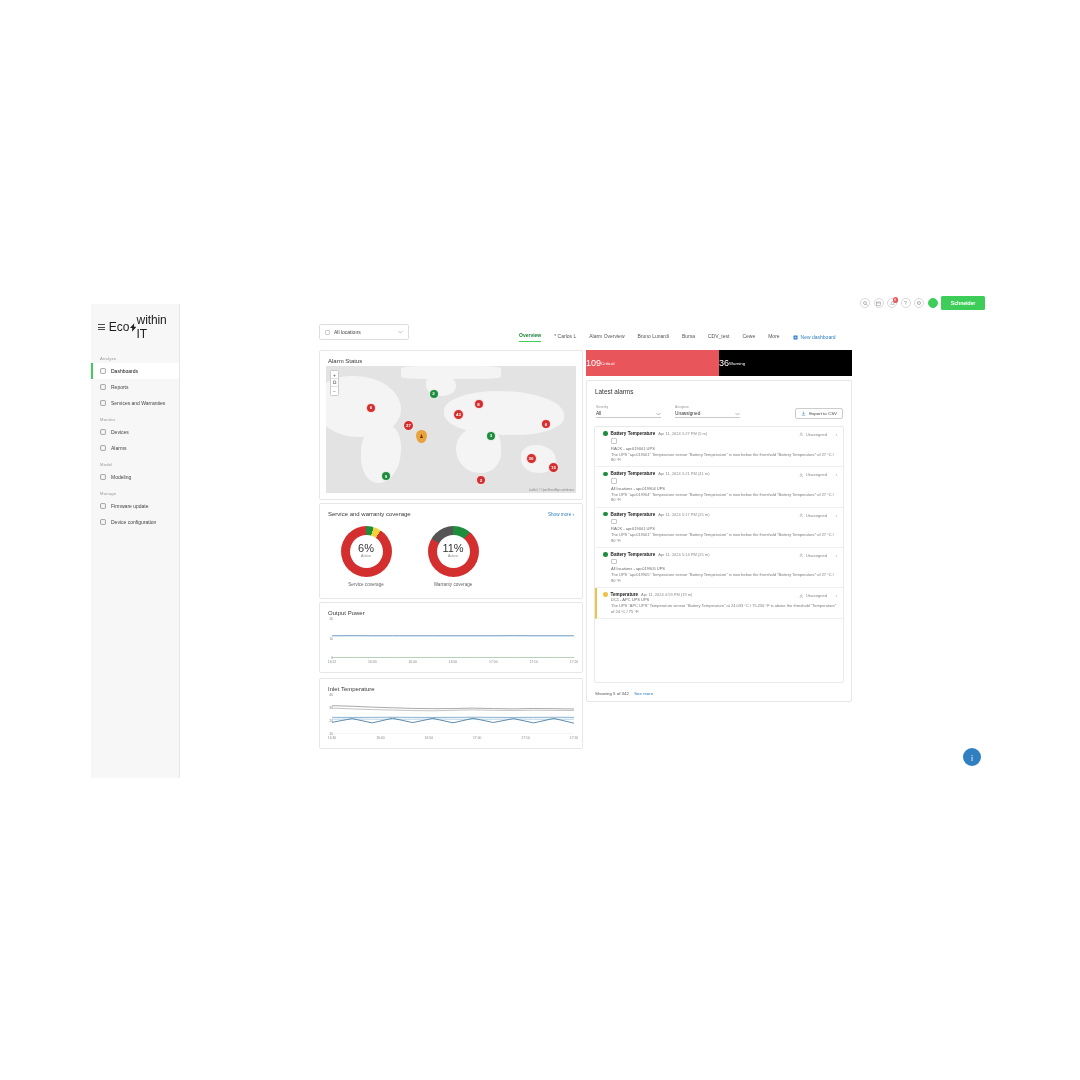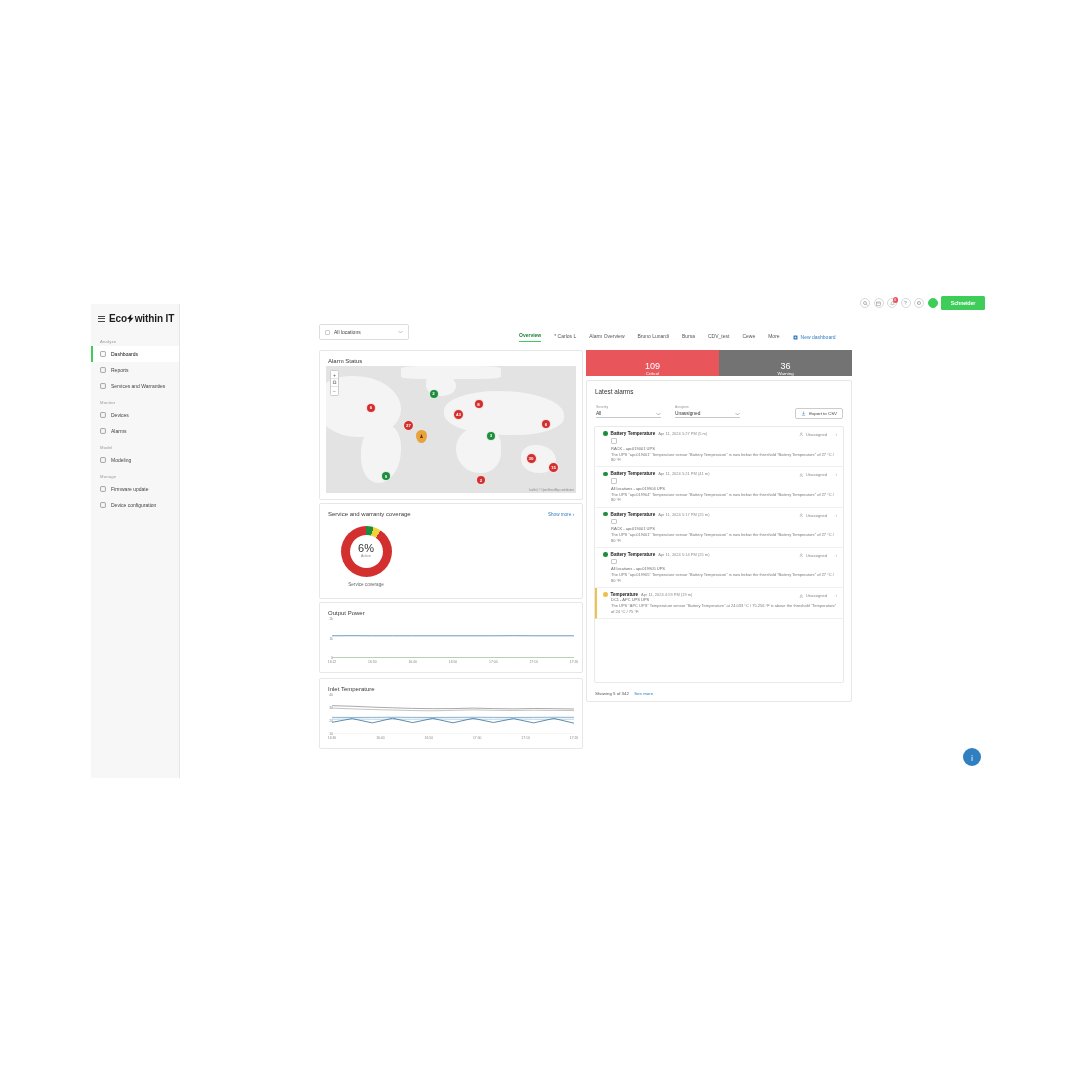--- a/index.html
+++ b/index.html
@@ -7,21 +7,21 @@
     font-family: "Liberation Sans", sans-serif; }
   #app { position: absolute; left: 91px; top: 296px; width: 894px; height: 482px; }
 
   
   .sidebar { position: absolute; left: 0; top: 8px; width: 89px; height: 474px;
     background: #f7f7f7; border-right: 1px solid #e6e6e6; }
   .brandrow { display: flex; align-items: center; gap: 4px; padding: 9px 0 9px 7px; }
   .burger { width: 7px; height: 6px; position: relative; }
   .burger i { position: absolute; left: 0; width: 7px; height: 1px; background: #4a4a4a; }
   .burger i:nth-child(1){top:0} .burger i:nth-child(2){top:2.5px} .burger i:nth-child(3){top:5px}
-  .brandtxt { font-size: 10px; font-weight: bold; color: #1c1c1c; letter-spacing: -.1px;
+  .brandtxt { font-size: 12px; font-weight: normal; color: #1c1c1c; letter-spacing: -.1px;
     display: flex; align-items: center; }
   .boltsvg { margin: 0 .3px; }
   .navgrp { font-size: 4.2px; color: #9a9a9a; padding: 6px 0 2px 9px; letter-spacing: .2px; }
   .navitem { display: flex; align-items: center; gap: 5px; height: 16px; padding-left: 9px;
     font-size: 5px; color: #444; position: relative; cursor: pointer; }
   .navitem.active { background: #ffffff; color: #111; }
   .navitem.active:before { content:''; position: absolute; left: 0; top: 0; bottom: 0;
     width: 2px; background: #3dcd58; }
   .navicon { width: 6px; height: 6px; display: flex; align-items: center; justify-content: center;
     color: #6b6b6b; }
@@ -96,22 +96,22 @@
   #pwrcard { left: 228px; top: 306px; width: 264px; height: 71px; }
   #tmpcard { left: 228px; top: 382px; width: 264px; height: 71px; }
   .plot { position: absolute; left: 12px; right: 8px; top: 18px; bottom: 14px; }
   .yaxis { position: absolute; left: 4px; top: 16px; bottom: 14px; width: 9px; }
   .ytick { position: absolute; right: 0; font-size: 3.4px; color: #888; transform: translateY(-50%); }
   .xaxis { position: absolute; left: 12px; right: 8px; bottom: 4px; height: 8px; }
   .xtick { position: absolute; font-size: 3.4px; color: #888; transform: translateX(-50%); }
 
   
   #banner { position: absolute; left: 495px; top: 54px; width: 266px; height: 26px; display: flex; }
-  .bseg { flex: 1; display: flex; flex-direction: column; align-items: center;
-    justify-content: flex-end; color: #fff; cursor: pointer; }
+  .bseg { flex: 1; display: flex; flex-direction: row; align-items: center;
+    justify-content: flex-start; color: #fff; cursor: pointer; }
   .bnum { font-size: 9px; line-height: 10px; }
   .blbl { font-size: 4.4px; }
   #alarmcard { left: 495px; top: 84px; width: 266px; height: 322px; }
   .sectitle { position: absolute; left: 8px; top: 7px; font-size: 6.4px; color: #333; }
   .fsel { position: absolute; top: 22px; height: 15px; border-bottom: 1px solid #c9c9c9;
     display: flex; align-items: flex-end; justify-content: space-between; font-size: 4.8px;
     color: #333; padding-bottom: 1px; cursor: pointer; }
   .fsel-lbl { position: absolute; font-size: 3.4px; color: #9a9a9a; }
   .csvbtn { position: absolute; right: 8px; top: 27px; height: 11px; border: .8px solid #ccc;
     border-radius: 2px; display: flex; align-items: center; gap: 3px; padding: 0 5px;
@@ -333,20 +333,29 @@
     <div class="donutwrap" style="left:6px">
       <div class="donut" style="background:conic-gradient(#1e8e3e 0deg 16deg,#f0d33a 16deg 34deg,#d32f2f 34deg 360deg)">
         <div class="dtxt">
           <div class="dpct">6%</div>
           <div class="dsub">Active</div>
         </div>
       </div>
       <div class="dlabel">Service coverage</div>
     </div>
 
+    <div class="donutwrap" style="left:93px">
+      <div class="donut" style="background:conic-gradient(#1e8e3e 0deg 40deg,#d32f2f 40deg 300deg,#555 300deg 360deg)">
+        <div class="dtxt">
+          <div class="dpct">11%</div>
+          <div class="dsub">Active</div>
+        </div>
+      </div>
+      <div class="dlabel">Warranty coverage</div>
+    </div>
 
     <div class="devsel-lbl">Device type</div>
     <div class="devsel">
       <span>UPS</span>
       <svg width="5" height="4" viewBox="0 0 10 6">
           <path d="M1 1l4 4 4-4" fill="none" stroke="#666" stroke-width="1.2"></path>
         </svg>
     </div>
     <div class="legend" id="legendroot">
         <div class="lgrow">
@@ -419,21 +428,21 @@
         <div class="xtick" style="left: 80%;">17:10</div>
         <div class="xtick" style="left: 100%;">17:20</div>
       </div>
   </div>
 
   <div id="banner">
     <div class="bseg" id="critseg" style="background: rgb(232, 86, 92);">
       <div class="bnum">109</div>
       <div class="blbl">Critical</div>
     </div>
-    <div class="bseg" id="warnseg" style="background: #737373;">
+    <div class="bseg" id="warnseg" style="background: #000000;">
       <div class="bnum">36</div>
       <div class="blbl">Warning</div>
     </div>
   </div>
 
   <div class="card" id="alarmcard">
     <div class="sectitle">Latest alarms</div>
 
     <div class="fsel-lbl" style="left:9px;top:24px">Severity</div>
     <div class="fsel" style="left:9px;width:65px">

